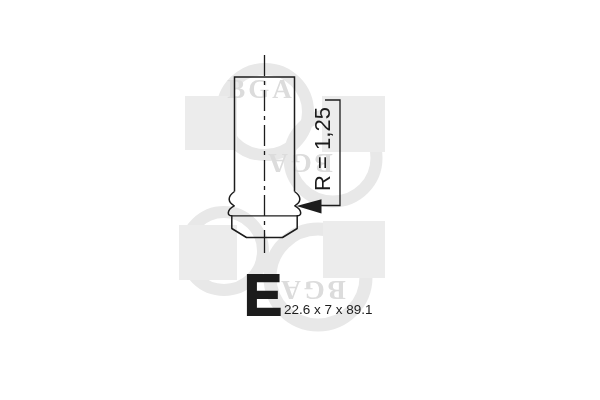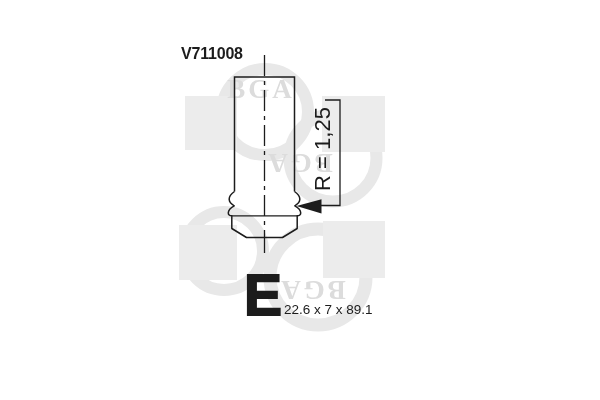--- a/index.html
+++ b/index.html
@@ -68,18 +68,17 @@
              C300.6 210 298.5 207.8 294.8 205.8
              C297.5 204.2 299.6 202.8 299.8 199.5
              C300 196.2 297.5 193.5 294.5 191.5" fill="none" stroke="#1c1c1c" stroke-width="1.5" stroke-linejoin="round"></path>
 
     <path d="M231.8 215.8 H297.2" fill="none" stroke="#1c1c1c" stroke-width="1.3"></path>
 
     <path d="M325 100 H340 V205.5 H321" fill="none" stroke="#1c1c1c" stroke-width="1.3"></path>
     <polygon points="296.5,206 321.5,199.3 321.5,213.5" fill="#1c1c1c"></polygon>
   </svg>
 
-  <div class="ink" id="part-number">V711008</div>
   <div class="ink" id="radius-label">R = 1,25</div>
   <div class="ink" id="type-letter">E</div>
   <div class="ink" id="dims-label">22.6 x 7 x 89.1</div>
 
 </div>
 
 </body></html>

